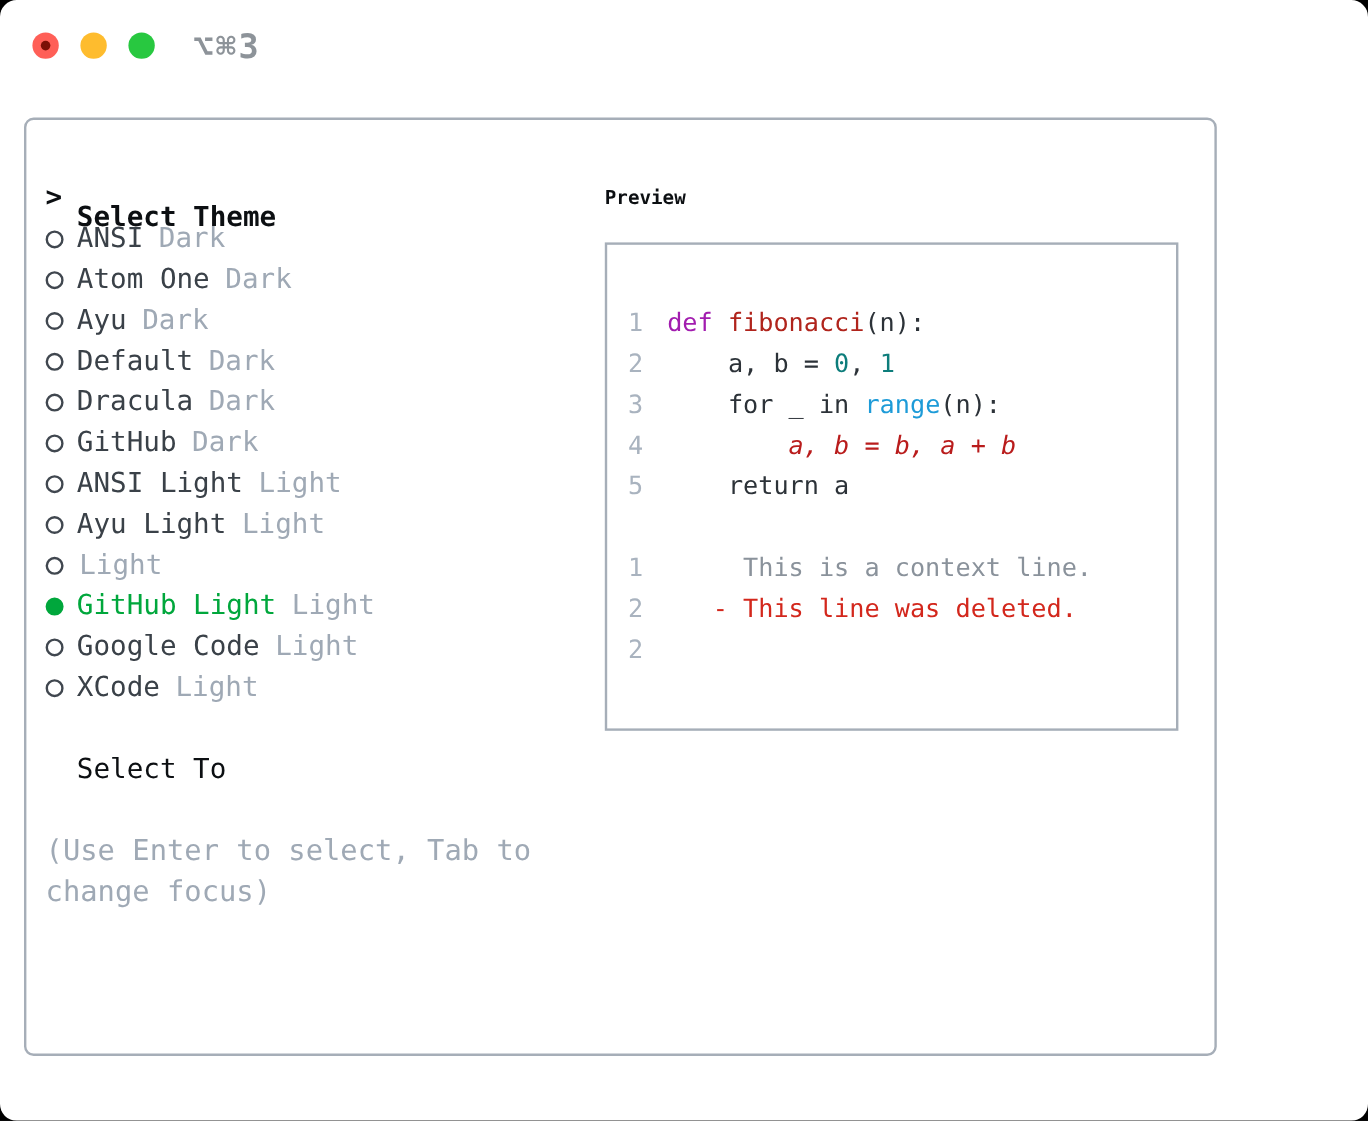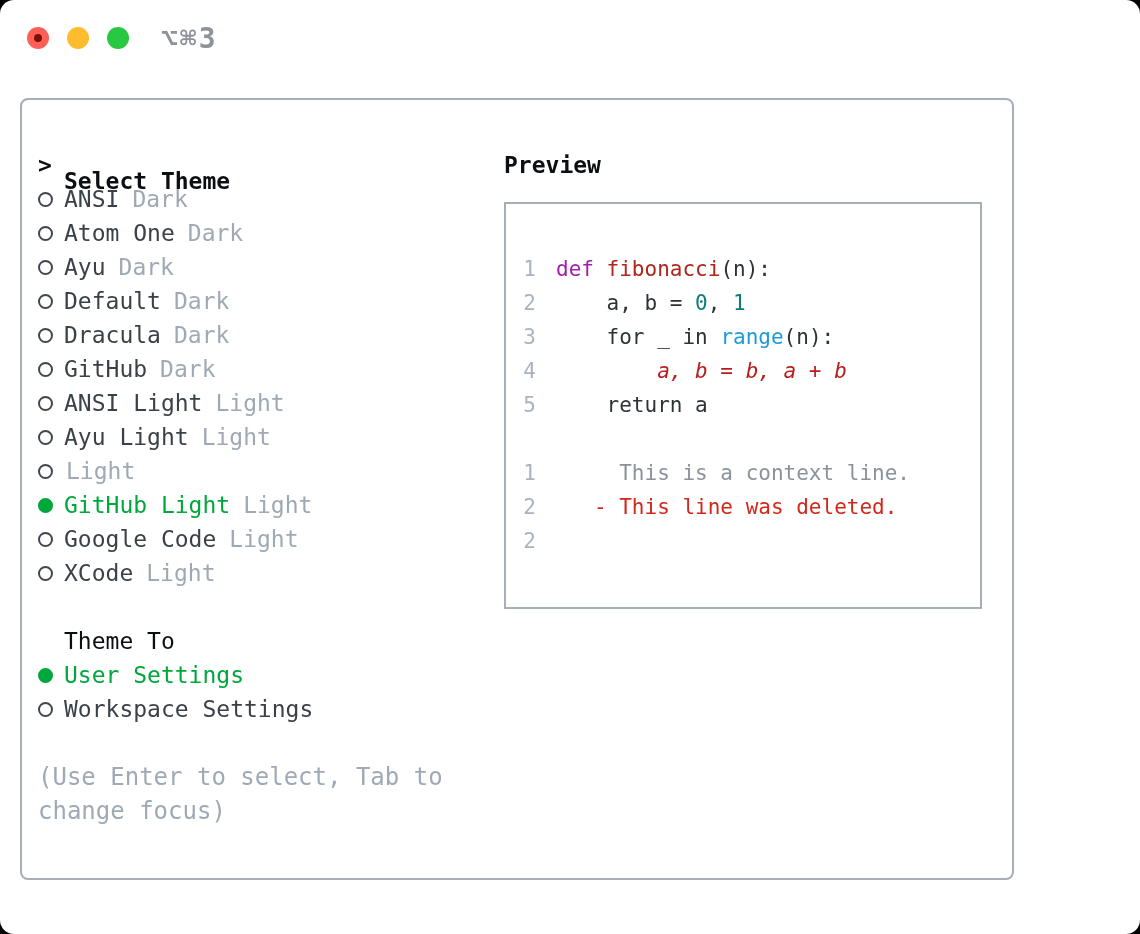--- a/index.html
+++ b/index.html
@@ -67,21 +67,21 @@
   .apply-header .label { color: #0c0f12; margin-left: 11px; }
   .hint {
     margin-top: 34px; width: 430px;
     font-size: 24px; line-height: 34px;
     color: var(--muted, #9fa9b5);
   }
   
   .right-col { position: absolute; left: 482px; top: 48px; }
   .preview-title {
     height: 34px; line-height: 34px;
-    font-size: 23px; font-weight: bold; color: #0c0f12;
+    font-size: 16px; font-weight: bold; color: #0c0f12;
   }
   .preview-box {
     margin-top: 20px;
     width: 478px; height: 407px;
     box-sizing: border-box;
     border: 2px solid var(--border, #a6aeb8);
     padding: 48px 8px 0 8px;
     font-size: 21px; line-height: 34px;
     overflow: hidden;
   }
@@ -126,27 +126,23 @@
           <div class="row item"><span class="slot"><span class="bullet"></span></span><span class="label">ANSI Light</span><span class="tag">Light</span></div>
           <div class="row item"><span class="slot"><span class="bullet"></span></span><span class="label">Ayu Light</span><span class="tag">Light</span></div>
           <div class="row item"><span class="slot"><span class="bullet"></span></span><span class="tag">Light</span></div>
           <div class="row item selected"><span class="slot"><span class="bullet"></span></span><span class="label">GitHub Light</span><span class="tag">Light</span></div>
           <div class="row item"><span class="slot"><span class="bullet"></span></span><span class="label">Google Code</span><span class="tag">Light</span></div>
           <div class="row item"><span class="slot"><span class="bullet"></span></span><span class="label">XCode</span><span class="tag">Light</span></div>
         </div>
 
       <div class="row apply-header">
         <span class="slot"></span>
-        <span class="label">Theme To</span>
+        <span class="label">Select To</span>
       </div>
 
-      <div id="apply-list">
-          <div class="row item selected"><span class="slot"><span class="bullet"></span></span><span class="label">User Settings</span></div>
-          <div class="row item"><span class="slot"><span class="bullet"></span></span><span class="label">Workspace Settings</span></div>
-        </div>
 
       <div class="hint">(Use Enter to select, Tab to change focus)</div>
     </div>
 
     <div class="right-col">
       <div class="preview-title">Preview</div>
       <div class="preview-box">
         <div id="preview-lines">
             <div class="pline"><span class="lnum">1</span><span class="pcode"><span style="color: #a21caf; text-align: right;">def </span><span style="color: rgb(176, 36, 28);">fibonacci</span><span style="color: rgb(44, 50, 56);">(n):</span></span></div>
             <div class="pline"><span class="lnum">2</span><span class="pcode"><span style="color: rgb(44, 50, 56);">    a, b = </span><span style="color: rgb(13, 125, 123);">0</span><span style="color: rgb(44, 50, 56);">, </span><span style="color: rgb(13, 125, 123);">1</span></span></div>

